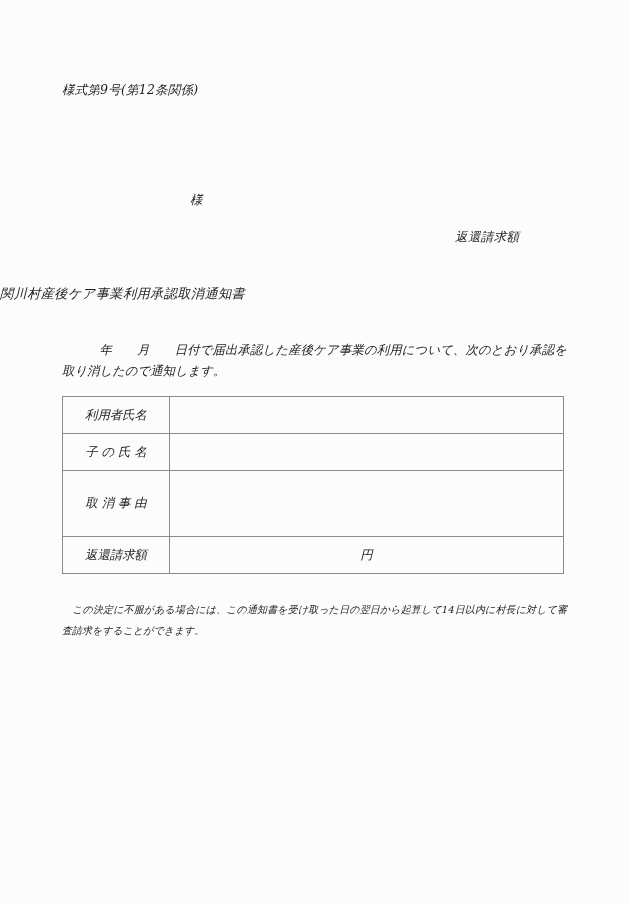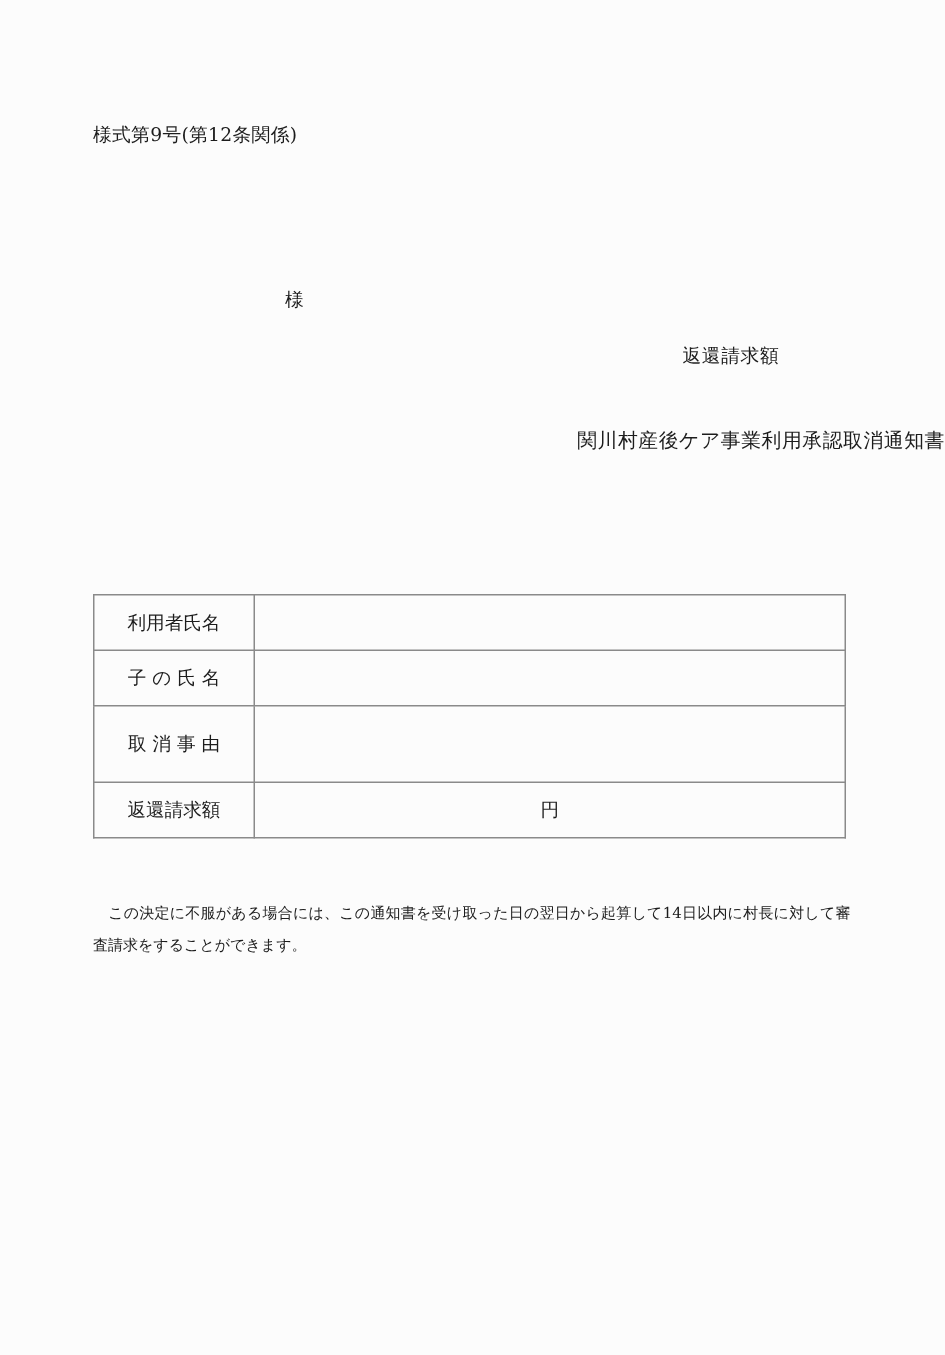--- a/index.html
+++ b/index.html
@@ -14,20 +14,21 @@
     font-family: "DejaVu Serif", "Liberation Serif", serif;
     color: #1c1c1c;
     position: relative;
     overflow: hidden;
     -webkit-font-smoothing: antialiased;
   }
 
   .page {
     position: absolute;
     inset: 0;
+    font-style: italic;
   }
 
   
   .form-number {
     position: absolute;
     left: 62px;
     top: 82px;
     font-size: 12.5px;
     letter-spacing: 0.2px;
     white-space: pre;
@@ -65,21 +66,21 @@
     letter-spacing: 0.4px;
     white-space: pre;
   }
 
   
   .doc-title {
     position: absolute;
     left: 0;
     right: 0;
     top: 285px;
-    text-align: right;
+    text-align: left;
     font-size: 13.2px;
     letter-spacing: 0.4px;
     white-space: pre;
   }
 
   
   .body-text {
     position: absolute;
     left: 62px;
     top: 339px;
@@ -113,21 +114,21 @@
     width: 106px;
     text-align: center;
     white-space: pre;
   }
   .form-table td.value-cell {
     width: 393px;
     text-align: center;
     white-space: pre;
   }
   .row-h-normal { height: 37px; }
-  .row-h-tall   { height: 51px; }
+  .row-h-tall   { height: 66px; }
 
   
   .closing-text {
     position: absolute;
     left: 62px;
     top: 599px;
     width: 505px;
     font-size: 10px;
     line-height: 21px;
     text-align: justify;
@@ -146,21 +147,21 @@
   <div class="form-number">様式第9号(第12条関係)</div>
 
 
   <div class="addressee">様</div>
 
   <div class="issuer">返還請求額</div>
 
   <div class="doc-title">関川村産後ケア事業利用承認取消通知書</div>
 
   <div class="body-text">
-    <span class="indent">　　　</span>
+    <span class="indent">　　　</span><span>年　　月　　日付で届出承認した産後ケア事業の利用について、次のとおり承認を取り消したので通知します。</span>
   </div>
 
   <table class="form-table">
     <tbody>
       <tr class="row-h-normal">
         <td class="label-cell">利用者氏名</td>
         <td class="value-cell"></td>
       </tr>
       <tr class="row-h-normal">
         <td class="label-cell">子 の 氏 名</td>

